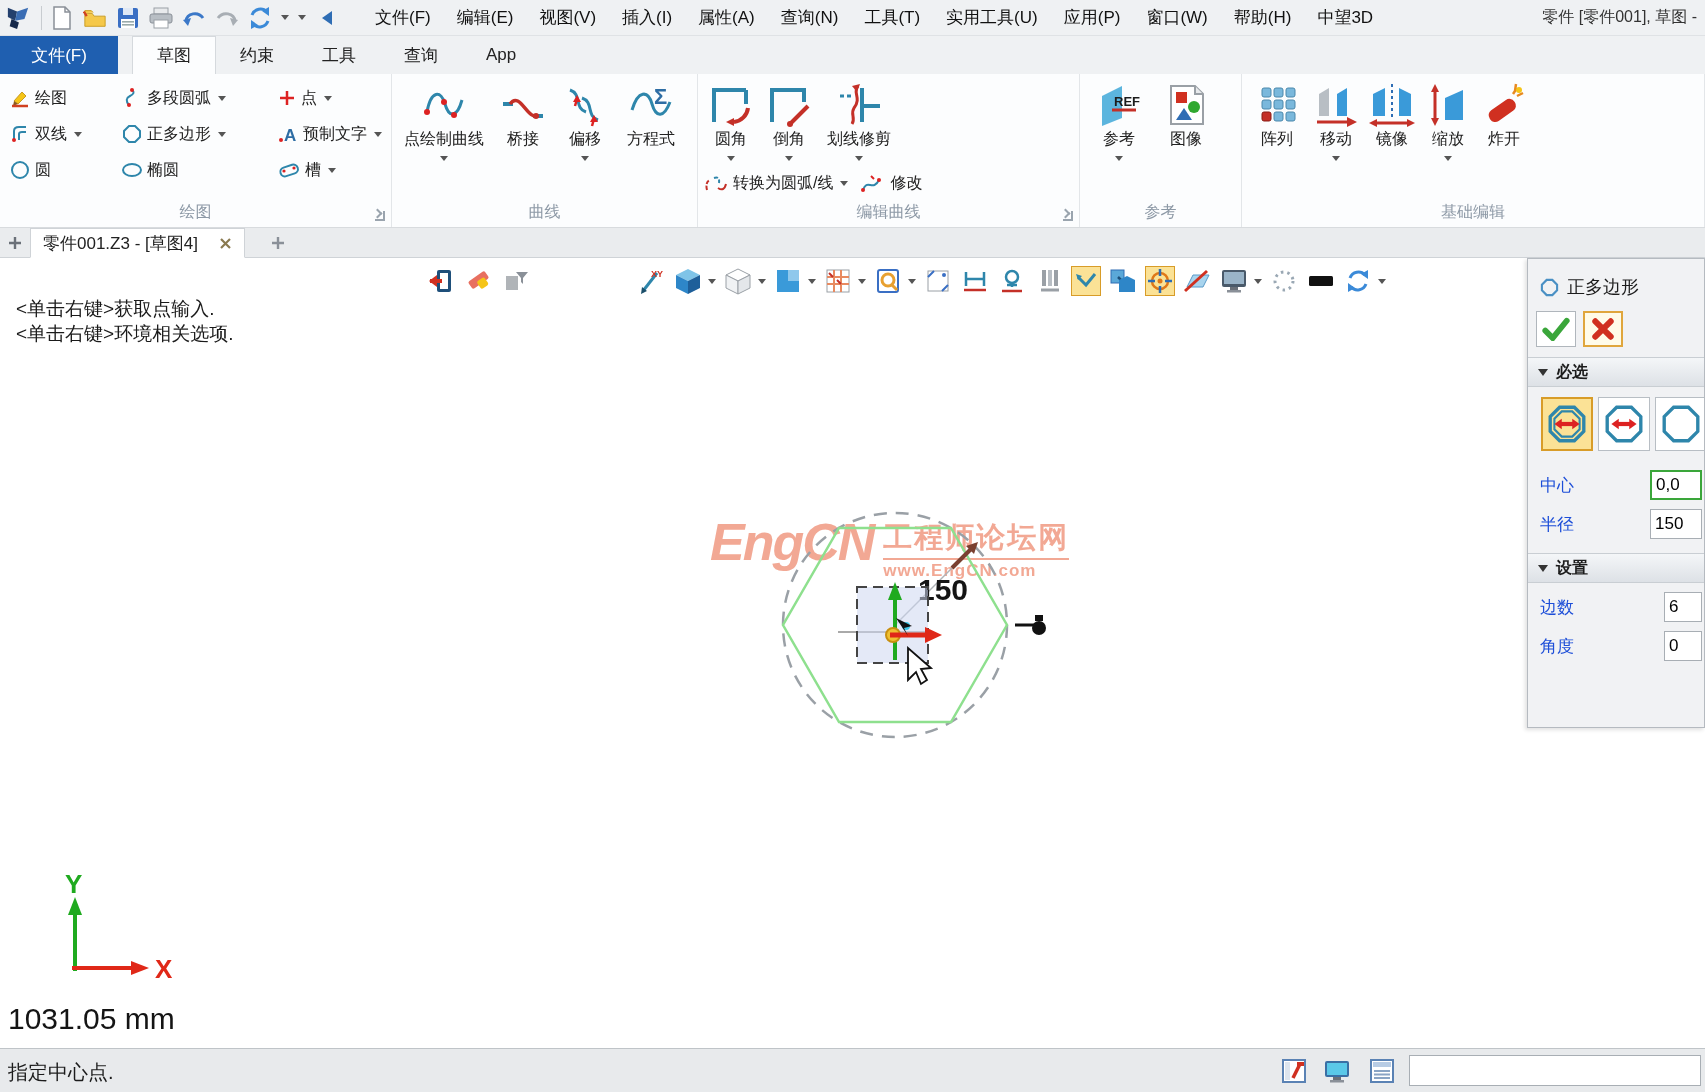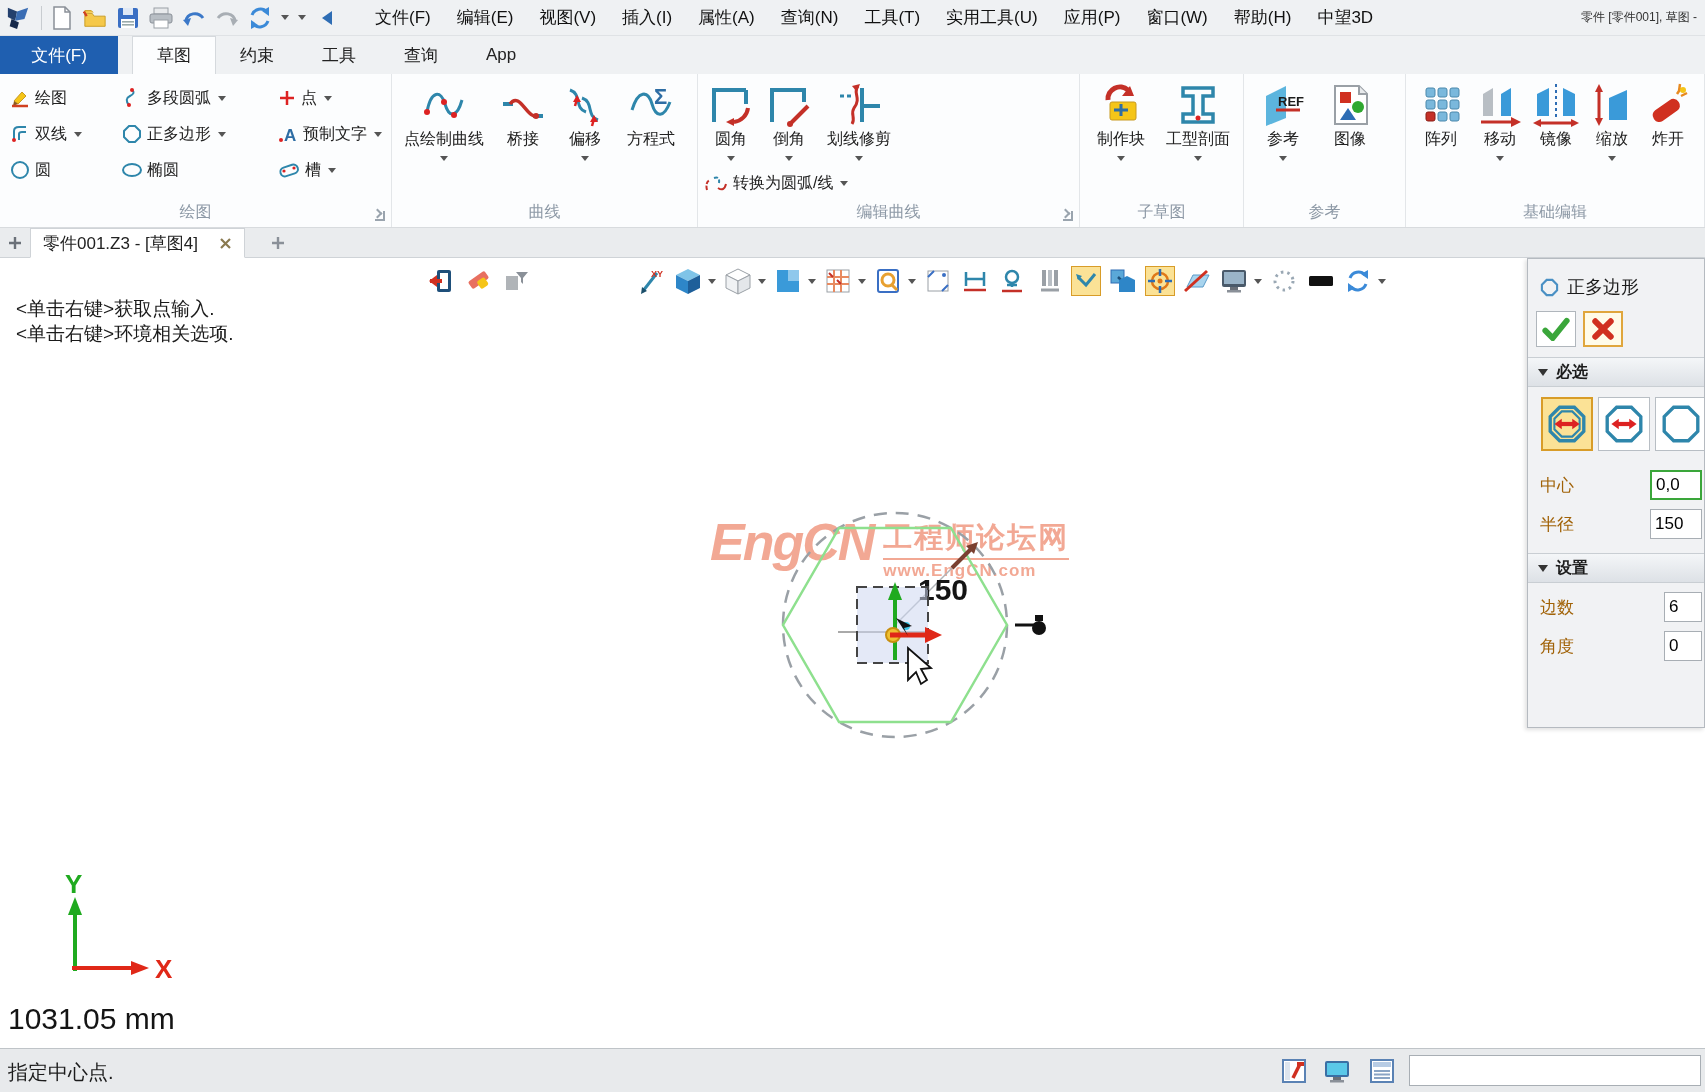--- a/index.html
+++ b/index.html
@@ -6,21 +6,21 @@
   html,body { width:1705px; height:1092px; overflow:hidden; }
   body { font-family:"Liberation Sans","DejaVu Sans",sans-serif; background:#fff; position:relative; color:#222; }
 
   
   #titlebar { position:absolute; left:0; top:0; width:1705px; height:36px;
     background:#eff1f3; border-bottom:1px solid #dfe2e5; display:flex; align-items:center; padding:0 6px; }
   .qicon { width:24px; height:24px; flex:none; margin-right:9px; display:flex; align-items:center; justify-content:center; }
   .vsep { width:1px; height:24px; background:#c8ccd0; margin:0 8px 0 2px; }
   #menus { display:flex; align-items:center; margin-left:14px; }
   .menu-item { font-size:17px; padding:0 13px; color:#111; white-space:nowrap; cursor:default; }
-  #win-title { margin-left:auto; font-size:12px; color:#333; white-space:nowrap; padding-right:2px; }
+  #win-title { margin-left:auto; font-size:16px; color:#333; white-space:nowrap; padding-right:2px; }
   .caret { width:0; height:0; border-left:4px solid transparent; border-right:4px solid transparent;
     border-top:5px solid #555; display:inline-block; flex:none; }
   .qcaret { margin-right:9px; }
 
   
   #tabrow { position:absolute; left:0; top:36px; width:1705px; height:38px; background:#eff1f3; display:flex; align-items:stretch; }
   #tab-file { width:118px; background:#1f5fb0; color:#fff; font-size:17px; display:flex; align-items:center; justify-content:center; }
   .rtab { font-size:17px; color:#222; display:flex; align-items:center; padding:0 24px; }
   .rtab.active { background:#fcfdfe; border:1px solid #d5d9dd; border-bottom:none; margin-left:14px; }
 
@@ -91,21 +91,21 @@
   .pbtn { width:40px; height:36px; background:#fff; border:1px solid #b0b6bc; display:flex; align-items:center; justify-content:center; }
   .pbtn.warn { background:#fffbe8; border:2px solid #e0a63c; }
   .psection { height:30px; background:linear-gradient(#f4f6f8,#dde1e6); border-top:1px solid #c9ced3;
     border-bottom:1px solid #c9ced3; display:flex; align-items:center; gap:8px; padding-left:10px;
     font-size:16px; font-weight:bold; color:#1c1c1c; }
   .tri-down { width:0; height:0; border-left:5px solid transparent; border-right:5px solid transparent; border-top:7px solid #333; }
   #mode-row { display:flex; gap:5px; padding:10px 0 10px 13px; width:200px; }
   .mode-btn { width:52px; height:54px; background:#fff; border:1px solid #b8bec4; display:flex; align-items:center; justify-content:center; flex:none; }
   .mode-btn.sel { background:#fbe296; border:2px solid #d89c28; }
   .frow { display:flex; align-items:center; padding:9px 2px 0 12px; }
-  .frow label { font-size:17px; color:#a16207; }
+  .frow label { font-size:17px; color:#1d4ed8; }
   .frow input { margin-left:auto; height:30px; border:1px solid #a8aeb4; font-size:17px; padding:0 4px;
     font-family:"Liberation Sans","DejaVu Sans",sans-serif; background:#fff; }
   .in-wide { width:52px; }
   .in-narrow { width:38px; }
   .active-field { border:2px solid #3aa63a !important; }
   .frow.pad { margin-bottom:12px;gap:48px; }
   #sec-settings { margin-top:14px; }
 
   
   #statusbar { position:absolute; left:0; top:1048px; width:1705px; height:44px; background:#e8eaec; border-top:1px solid #bfc4c8; }
@@ -368,49 +368,35 @@
     <div class="smallcol">
       <div class="sbtn">
         <svg width="24" height="20" viewBox="0 0 24 20">
           <path d="M3 16 Q1 8 6 6" fill="none" stroke="#c43028" stroke-width="2" stroke-dasharray="4 2"></path>
           <path d="M10 4 Q16 2 15 9" fill="none" stroke="#2e86ab" stroke-width="2" stroke-dasharray="4 2"></path>
           <path d="M14 14 Q20 18 22 10" fill="none" stroke="#c43028" stroke-width="2"></path>
         </svg>
         <span>转换为圆弧/线</span>
         <span class="caret"></span>
       </div>
+      <div class="sbtn">
+        <svg width="24" height="20" viewBox="0 0 24 20">
+          <path d="M2 16 C6 4, 12 18, 18 6" fill="none" stroke="#2e86ab" stroke-width="2"></path>
+          <circle cx="2" cy="16" r="2" fill="#d22"></circle>
+            <circle cx="18" cy="6" r="2" fill="#d22"></circle>
+          <path d="M10 2 l3 3" stroke="#d22" stroke-width="2"></path>
+        </svg>
+        <span>修改</span>
+      </div>
 
     </div>
     <div class="rgroup-label">编辑曲线</div>
     <div class="launcher"></div>
   </div>
 
-  <div class="rgroup" id="grp-subsketch">
-    <div class="bigrow">
-      <div class="bigbtn" style="width:74px">
-        <svg width="46" height="46" viewBox="0 0 46 46">
-          <rect x="12" y="20" width="26" height="18" rx="2" fill="#f5c518" stroke="#c89a20"></rect>
-          <path d="M16 28 h14 M23 22 v12" stroke="#2e6da4" stroke-width="3"></path>
-          <path d="M10 18 A12 12 0 0 1 30 8" fill="none" stroke="#c43028" stroke-width="5"></path>
-          <polygon points="36,14 24,14 32,4" fill="#c43028"></polygon>
-        </svg>
-        <span class="lbl">制作块</span>
-        <span class="caret"></span>
-      </div>
-      <div class="bigbtn" style="width:80px">
-        <svg width="46" height="46" viewBox="0 0 46 46">
-          <path d="M8 6 h30 v8 h-10 v18 h10 v8 h-30 v-8 h10 v-18 h-10 z" fill="none" stroke="#2e86ab" stroke-width="3.5"></path>
-          <circle cx="23" cy="36" r="2.5" fill="#d22"></circle>
-        </svg>
-        <span class="lbl">工型剖面</span>
-        <span class="caret"></span>
-      </div>
-    </div>
-    <div class="rgroup-label">子草图</div>
-  </div>
 
   <div class="rgroup" id="grp-ref">
     <div class="bigrow">
       <div class="bigbtn" style="width:70px">
         <svg width="46" height="46" viewBox="0 0 46 46">
           <polygon points="6,14 26,4 26,36 6,44" fill="#3fa8d8" opacity="0.85"></polygon>
           <text x="18" y="24" font-size="13" font-weight="bold" fill="#1c1c1c">REF</text>
           <path d="M16 28 h24" stroke="#c43028" stroke-width="3"></path>
         </svg>
         <span class="lbl">参考</span>

